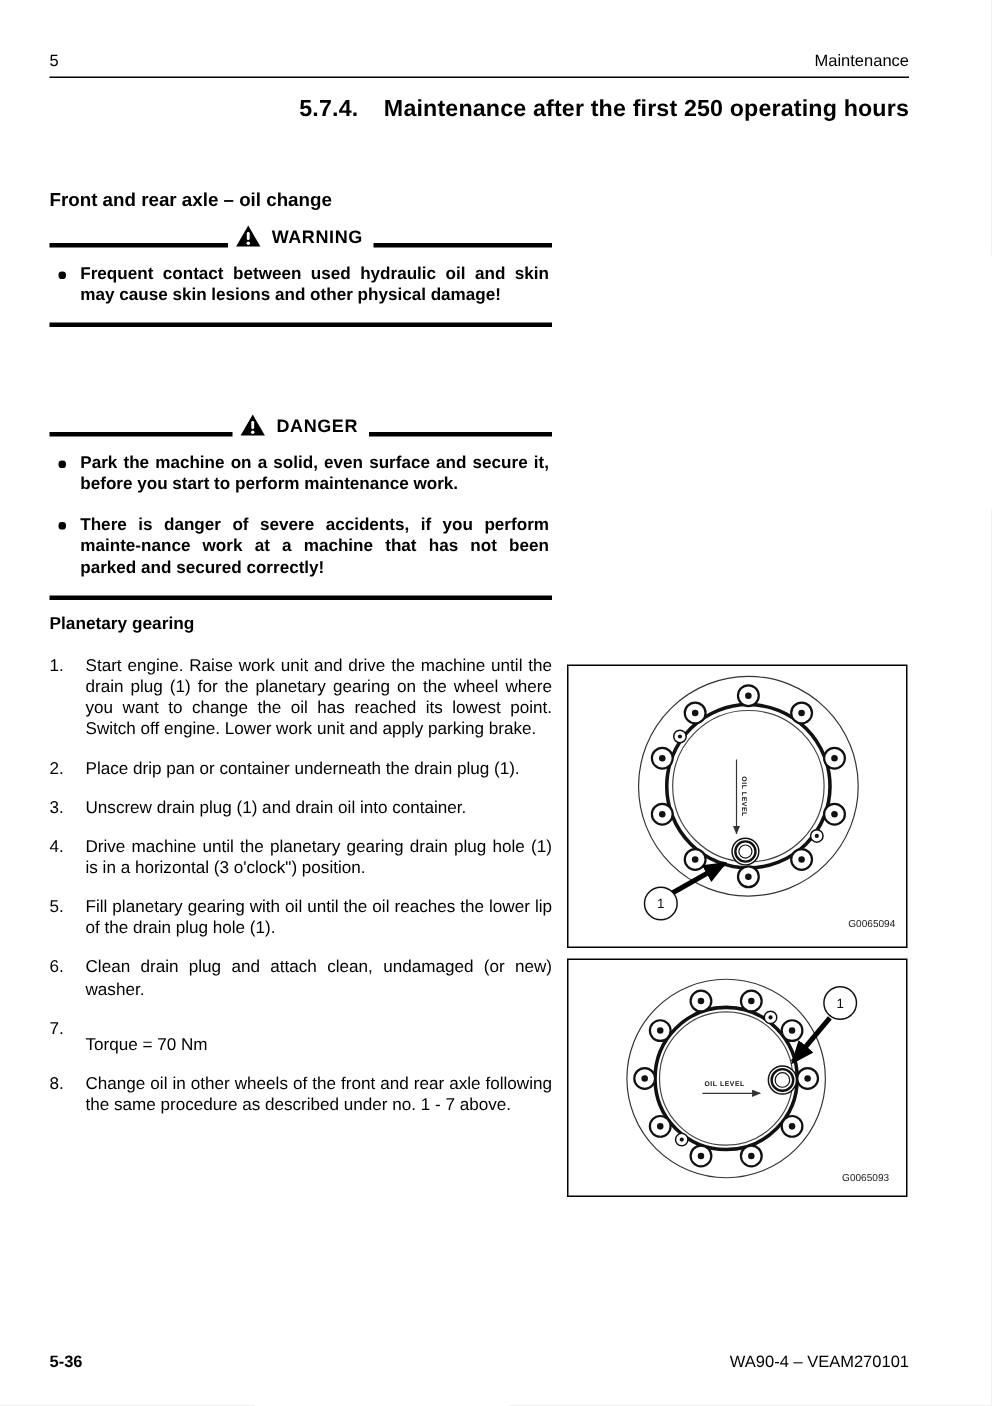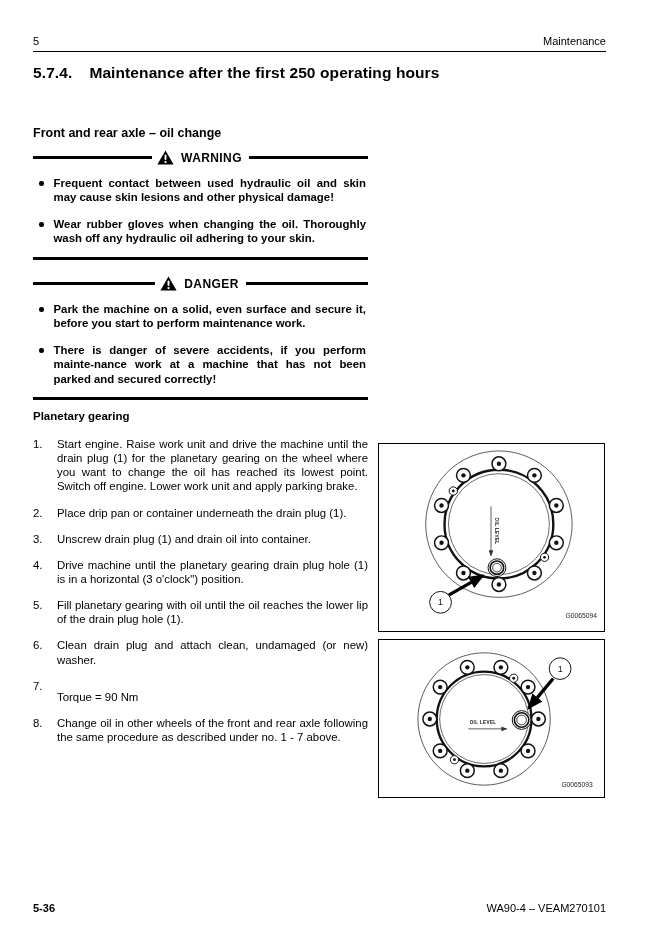--- a/index.html
+++ b/index.html
@@ -16,32 +16,32 @@
   
   .hdr {
     position:absolute; left:33px; top:35px; width:573px;
     display:flex; justify-content:space-between;
     font-size:11px; padding-bottom:4px;
     border-bottom:1.5px solid #000;
   }
   
   .title {
     position:absolute; left:33px; top:64px; width:573px;
-    font-size:15.5px; font-weight:bold; letter-spacing:0.1px;
+    font-size:15.5px; font-weight:bold; letter-spacing:0.1px;text-align:right;
   }
   .title .num { margin-right:17px; }
   .subtitle {
     position:absolute; left:33px; top:126px;
     font-size:12.5px; font-weight:bold;
   }
   
   .alert { position:absolute; left:33px; width:335px; }
   .alert-warning { top:150px; }
   .alert-danger  { top:276px; }
-  .alert-header { display:flex; align-items:center; gap:5px; margin-bottom:11px; }
+  .alert-header { display:flex; align-items:flex-end; gap:5px; margin-bottom:11px; }
   .alert-rule { flex:1; height:3px; background:#000; }
   .alert-label { font-size:12px; font-weight:bold; letter-spacing:0.4px; padding:0 2px; }
   .alert-icon { flex:0 0 auto; display:block; }
   .alert-item { display:flex; margin-bottom:13px;justify-content:center; }
   .alert-item:last-of-type { margin-bottom:0; }
   .bullet-dot { flex:0 0 auto; width:4.5px; height:4.5px; border-radius:50%; background:#000; margin:5px 10px 0 6px; }
   .alert-text { flex:1; font-size:11.4px; font-weight:bold; line-height:1.24; text-align:justify; padding-right:2px; }
   .alert-bottom { height:3px; background:#000; margin-top:11px; }
   
   .section-heading {
@@ -94,24 +94,20 @@
         <circle cx="8.5" cy="12.1" r="1.15" fill="#fff"></circle>
       </svg>
       <span class="alert-label">WARNING</span>
       <div class="alert-rule"></div>
     </div>
     <div>
         <div class="alert-item">
           <span class="bullet-dot"></span>
           <div class="alert-text">Frequent contact between used hydraulic oil and skin may cause skin lesions and other physical damage!</div>
         </div>
-        <div class="alert-item">
-          <span class="bullet-dot"></span>
-          <div class="alert-text">Wear rubber gloves when changing the oil. Thoroughly wash off any hydraulic oil adhering to your skin.</div>
-        </div>
       </div>
     <div class="alert-bottom"></div>
   </div>
 
   <div class="alert alert-danger">
     <div class="alert-header">
       <div class="alert-rule"></div>
       <svg class="alert-icon" width="17" height="15" viewBox="0 0 17 15">
         <path d="M8.5 0.4 L16.6 14.4 H0.4 Z" fill="#000"></path>
         <rect x="7.55" y="4.6" width="1.9" height="5.4" rx="0.9" fill="#fff"></rect>
@@ -168,21 +164,21 @@
       </div>
       <div class="step">
         <span class="step-num">6.</span>
         <div class="step-body">
           <p class="step-text">Clean drain plug and attach clean, undamaged (or new) washer.</p>
         </div>
       </div>
       <div class="step">
         <span class="step-num">7.</span>
         <div class="step-body">
-          <p class="step-extra">Torque = 90 Nm</p>
+          <p class="step-extra">Torque = 70 Nm</p>
         </div>
       </div>
       <div class="step">
         <span class="step-num">8.</span>
         <div class="step-body">
           <p class="step-text">Change oil in other wheels of the front and rear axle following the same procedure as described under no. 1 - 7 above.</p>
         </div>
       </div>
     </div>
 

